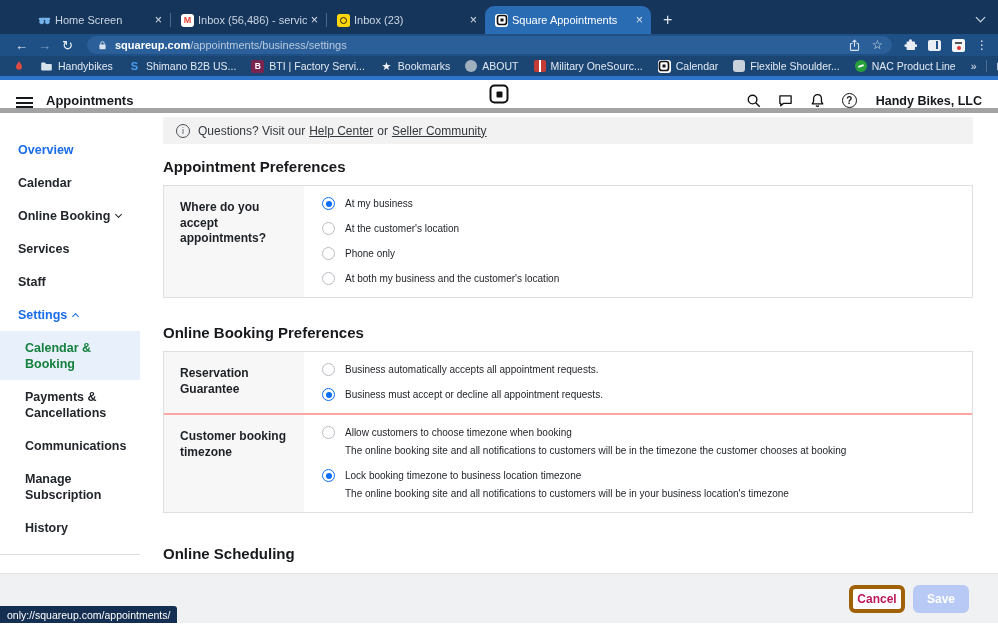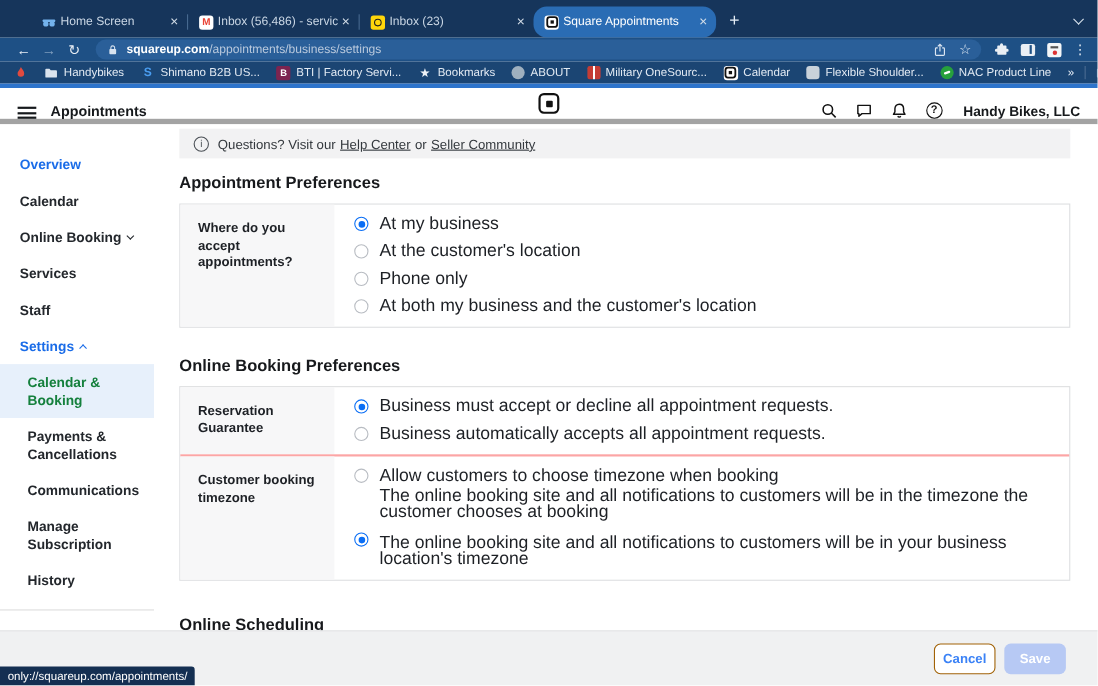--- a/index.html
+++ b/index.html
@@ -99,27 +99,27 @@
   h2.section.clipped{margin-top:32px}
   .stable{border:1px solid #dedfe1;display:flex;flex-direction:column;background:#fff}
   .trow{display:flex;border-top:2px solid #fca5a5}
   .trow:first-child{border-top:none}
   .tlabel{width:140px;flex:none;background:#f7f7f8;padding:14px 10px 14px 16px;font-size:12px;font-weight:700;color:#1d2025;line-height:1.3}
   .tcontent{flex:1;padding:10px 16px 11px 18px;display:flex;flex-direction:column;gap:10px}
   .opt{display:flex;gap:10px;align-items:flex-start;cursor:pointer}
   .radio{width:13px;height:13px;border-radius:50%;border:1px solid #b8bcc2;background:#fff;flex:none;margin-top:1px;position:relative}
   .radio.selected{border-color:#0A6EF5}
   .radio.selected::after{content:"";position:absolute;inset:2.5px;background:#0A6EF5;border-radius:50%}
-  .opt-text{font-size:16px;color:#1d2025;line-height:15px}
+  .opt-text{font-size:10px;color:#1d2025;line-height:15px}
   .opt-desc{margin-top:3px;line-height:15px}
 
   
   .footer{position:absolute;left:0;right:0;bottom:0;height:50px;background:#f0f1f2;border-top:1px solid #e3e4e6;display:flex;align-items:center;justify-content:flex-end;gap:8px;padding-right:29px;z-index:5}
   .btn{width:56px;height:28px;border-radius:6px;font-size:12px;font-weight:600;display:flex;align-items:center;justify-content:center;cursor:default}
-  .btn-cancel{background:#fff;border:1px solid #a16207;color:#3b82f6}
+  .btn-cancel{background:#fff;border:4px solid #a16207;color:#be185d}
   .btn-save{background:#b7c9f4;color:#fff;border:none}
   .statusbar{position:absolute;left:0;bottom:0;height:17px;background:#142F52;color:#fff;font-size:10.5px;display:flex;align-items:center;padding:0 7px;border-top-right-radius:3px;z-index:6}
 </style>
 </head>
 <body>
 
 <div class="page">
 
   <div class="tabstrip">
     <div class="tabs">
@@ -139,21 +139,21 @@
           <span class="fav fav-gmail"></span>
           <span class="tab-title">Inbox (56,486) - service@han</span>
           <span class="tab-close">×</span>
         </div>
         <span class="tab-sep"></span>
         <div class="tab" style="width: 158px;">
           <span class="fav fav-inbox-yellow"></span>
           <span class="tab-title">Inbox (23)</span>
           <span class="tab-close">×</span>
         </div>
-        <div class="tab active" style="width: 166px; border-radius: 12px;">
+        <div class="tab active" style="width: 166px;">
           <span class="fav fav-square-logo">
             <svg viewBox="0 0 16 16" width="12" height="12">
               <rect x="2" y="2" width="12" height="12" rx="3" fill="none" stroke="#111" stroke-width="2.2"></rect>
               <rect x="6" y="6" width="4" height="4" fill="#111"></rect>
             </svg>
           </span>
           <span class="tab-title">Square Appointments</span>
           <span class="tab-close">×</span>
         </div>
       </div>
@@ -375,46 +375,47 @@
                 </div>
               </div>
             </div>
           </div>
           <h2 class="section">Online Booking Preferences</h2>
           <div class="stable">
             <div class="trow">
               <div class="tlabel">Reservation Guarantee</div>
               <div class="tcontent">
                 <div class="opt">
+                  <span class="radio"></span>
+                  <div class="opt-text">
+                    <div class="opt-main">Business automatically accepts all appointment requests.</div>
+                  </div>
+                </div>
+                <div class="opt">
                   <span class="radio selected"></span>
                   <div class="opt-text">
                     <div class="opt-main">Business must accept or decline all appointment requests.</div>
-                  </div>
-                </div>
-                <div class="opt">
-                  <span class="radio"></span>
-                  <div class="opt-text">
-                    <div class="opt-main">Business automatically accepts all appointment requests.</div>
                   </div>
                 </div>
               </div>
             </div>
             <div class="trow">
               <div class="tlabel">Customer booking timezone</div>
               <div class="tcontent">
                 <div class="opt">
                   <span class="radio"></span>
                   <div class="opt-text">
                     <div class="opt-main">Allow customers to choose timezone when booking</div>
                     <div class="opt-desc">The online booking site and all notifications to customers will be in the timezone the customer chooses at booking</div>
                   </div>
                 </div>
                 <div class="opt">
                   <span class="radio selected"></span>
                   <div class="opt-text">
+                    <div class="opt-main">Lock booking timezone to business location timezone</div>
                     <div class="opt-desc">The online booking site and all notifications to customers will be in your business location's timezone</div>
                   </div>
                 </div>
               </div>
             </div>
           </div>
           <h2 class="section clipped">Online Scheduling</h2>
         </div>
     </div>
 

